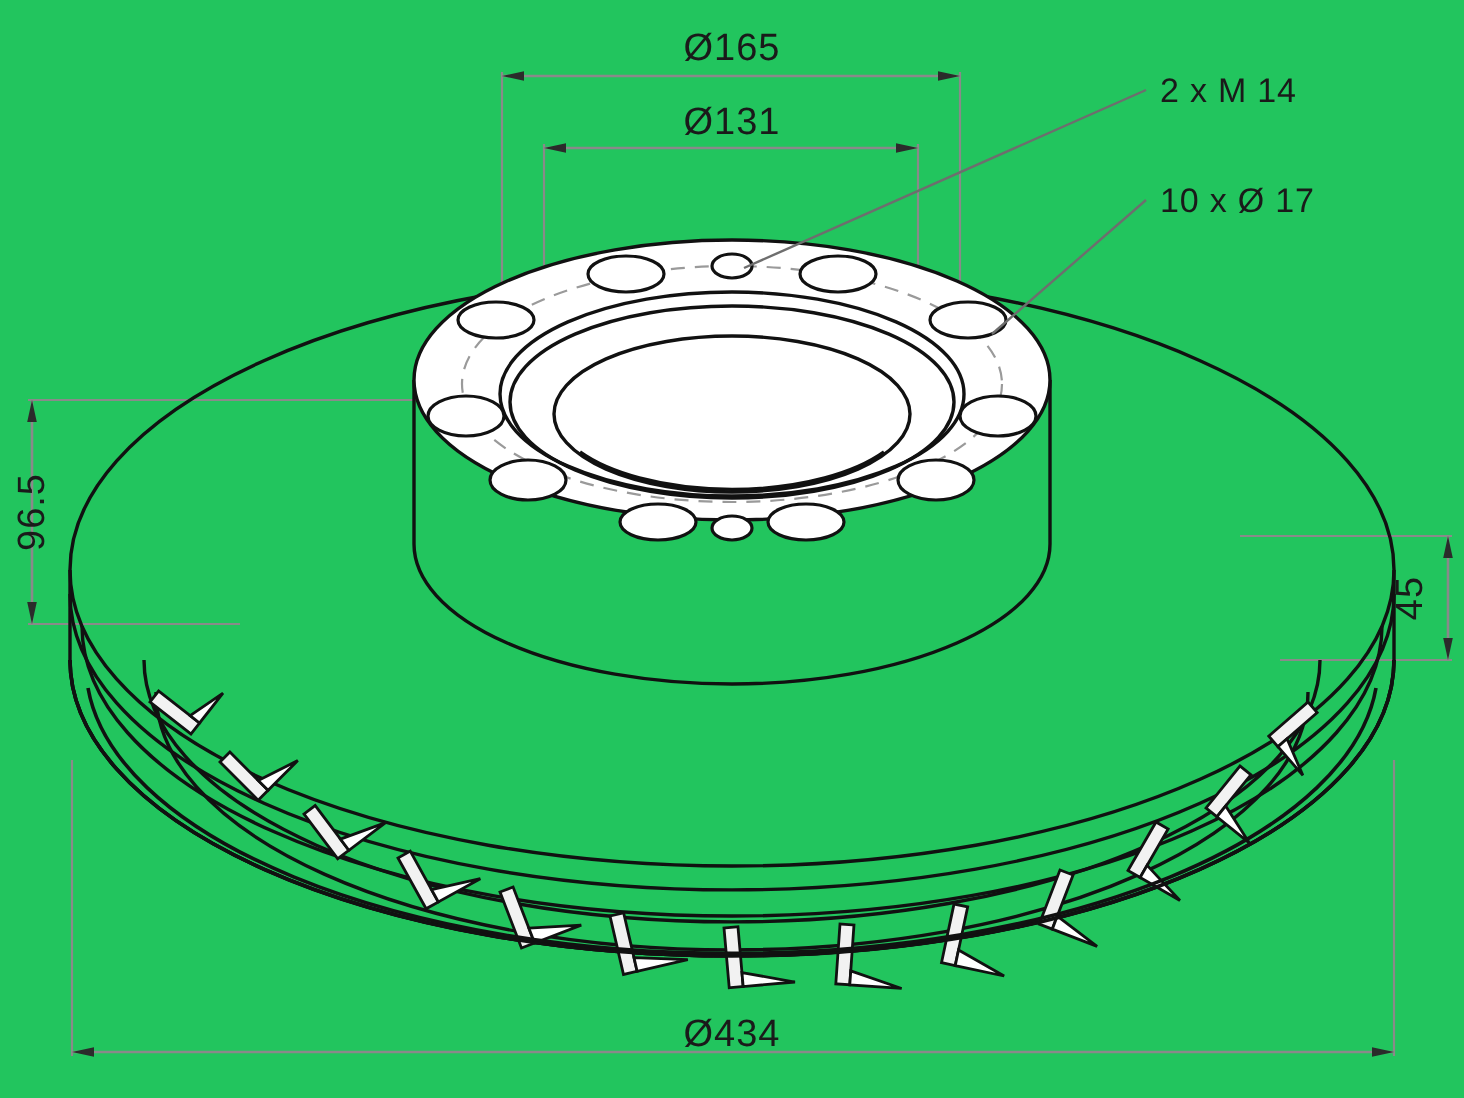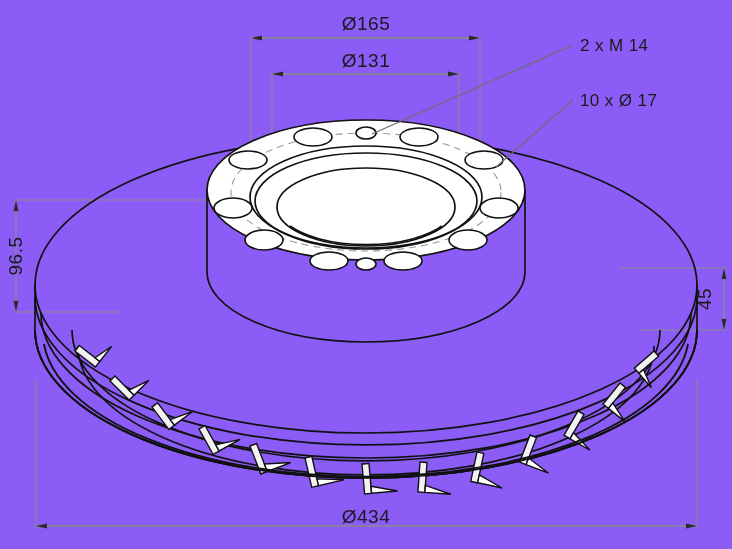--- a/index.html
+++ b/index.html
@@ -1,18 +1,18 @@
 <!DOCTYPE html>
 <html><head>
 <meta charset="utf-8">
 <style>
   html,body{margin:0;padding:0;background:#ffffff;}
   body{width:732px;height:549px;overflow:hidden;
        font-family:"Liberation Sans",sans-serif;}
-  #sheet{position:relative;width:732px;height:549px;background:#8b5cf6;}
+  #sheet{position:relative;width:732px;height:549px;background:#22c55e;}
   svg{display:block;}
   .dimtext{font-family:"Liberation Sans",sans-serif;font-size:19px;fill:#1a1a1a;letter-spacing:.5px;}
   .noteText{font-family:"Liberation Sans",sans-serif;font-size:17px;fill:#1a1a1a;letter-spacing:.4px;}
 </style>
 </head>
 <body>
 
 <div id="sheet">
 <svg width="732" height="549" viewBox="0 0 732 549">
 

